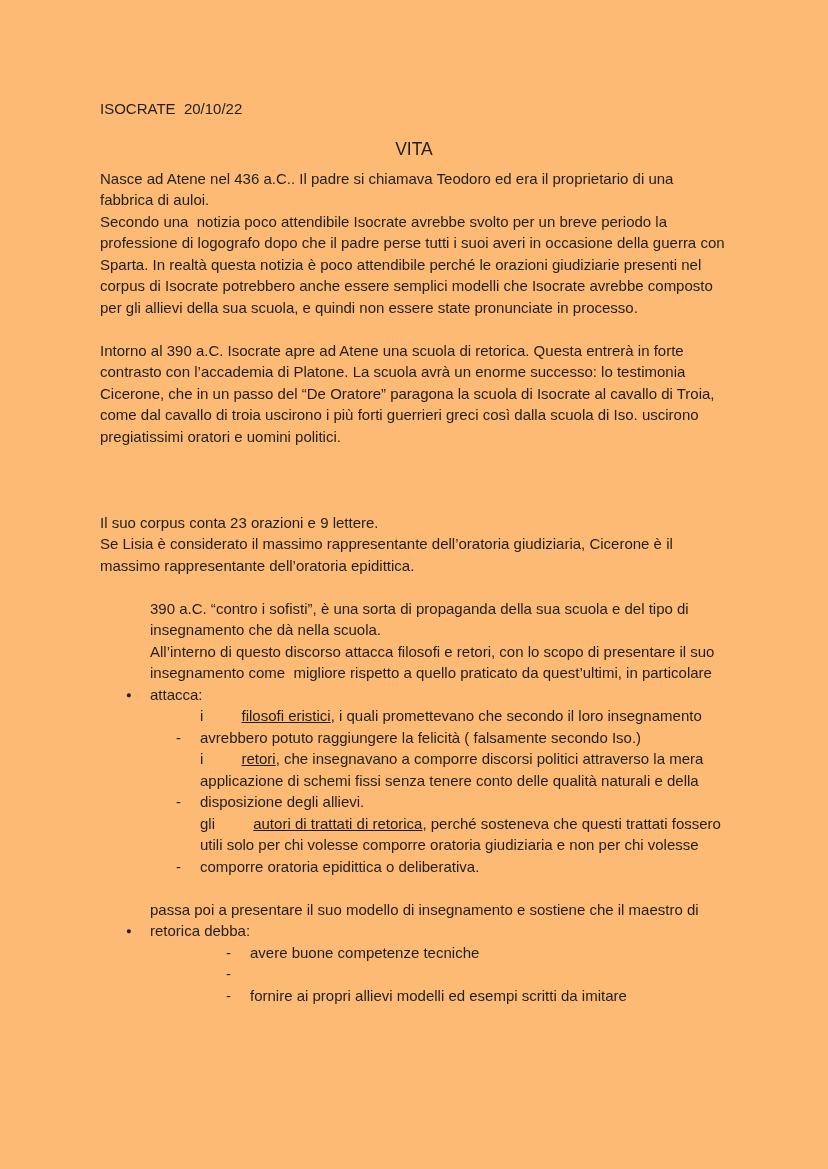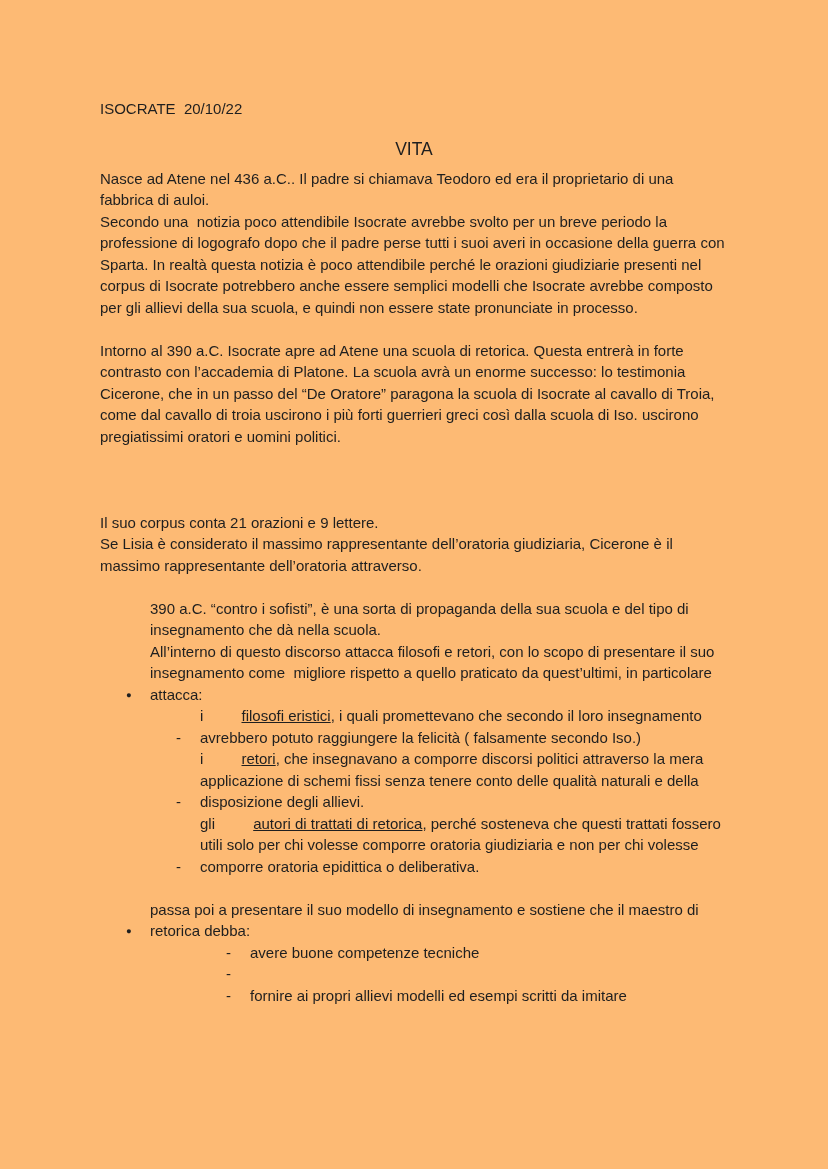--- a/index.html
+++ b/index.html
@@ -43,24 +43,24 @@
       <div class="block">
         <span class="runs"><span>Secondo una  notizia poco attendibile Isocrate avrebbe svolto per un breve periodo la professione di </span><span class="b">logografo</span><span> dopo che il padre perse tutti i suoi averi in occasione della guerra con Sparta. In realtà questa notizia è poco attendibile perché le orazioni giudiziarie presenti nel corpus di Isocrate potrebbero anche essere semplici modelli che Isocrate avrebbe composto per gli allievi della sua scuola, e quindi non essere state pronunciate in processo.</span></span>
       </div>
       <div style="height: 21.5px;"></div>
       <div class="block">
         <span class="runs"><span>Intorno al 390 a.C. Isocrate apre ad Atene una </span><span class="b">scuola di retorica</span><span>. Questa entrerà in forte contrasto con l’accademia di Platone. La scuola avrà un enorme successo: lo testimonia Cicerone, che in un passo del “De Oratore” paragona la scuola di Isocrate al cavallo di Troia, come dal cavallo di troia uscirono i più forti guerrieri greci così dalla scuola di Iso. uscirono pregiatissimi oratori e uomini politici.</span></span>
       </div>
       <div style="height: 21.5px;"></div>
       <div style="height: 43px;"></div>
       <div class="block">
-        <span class="runs"><span>Il suo corpus conta 21 orazioni e 9 lettere.</span></span>
+        <span class="runs"><span>Il suo corpus conta 23 orazioni e 9 lettere.</span></span>
       </div>
       <div class="block">
-        <span class="runs"><span>Se Lisia è considerato il massimo rappresentante dell’oratoria giudiziaria, Cicerone è il massimo rappresentante dell’</span><span class="b">oratoria attraverso</span><span>.</span></span>
+        <span class="runs"><span>Se Lisia è considerato il massimo rappresentante dell’oratoria giudiziaria, Cicerone è il massimo rappresentante dell’</span><span class="b">oratoria epidittica</span><span>.</span></span>
       </div>
       <div style="height: 21.5px;"></div>
       <div class="block" style="padding-left: 26px;">
         <span class="marker disc">●</span>
         <span class="runs"><span>390 a.C. “</span><span class="b">contro i sofisti</span><span>”, è una sorta di propaganda della sua scuola e del tipo di insegnamento che dà nella scuola.
 All’interno di questo discorso attacca filosofi e retori, con lo scopo di presentare il suo insegnamento come  migliore rispetto a quello praticato da quest’ultimi, in particolare attacca:</span></span>
       </div>
       <div class="block" style="padding-left: 76px;">
         <span class="marker">-</span>
         <span class="runs"><span>i </span><span class="u">filosofi eristici</span><span>, i quali promettevano che secondo il loro insegnamento avrebbero potuto raggiungere la felicità ( falsamente secondo Iso.)</span></span>

